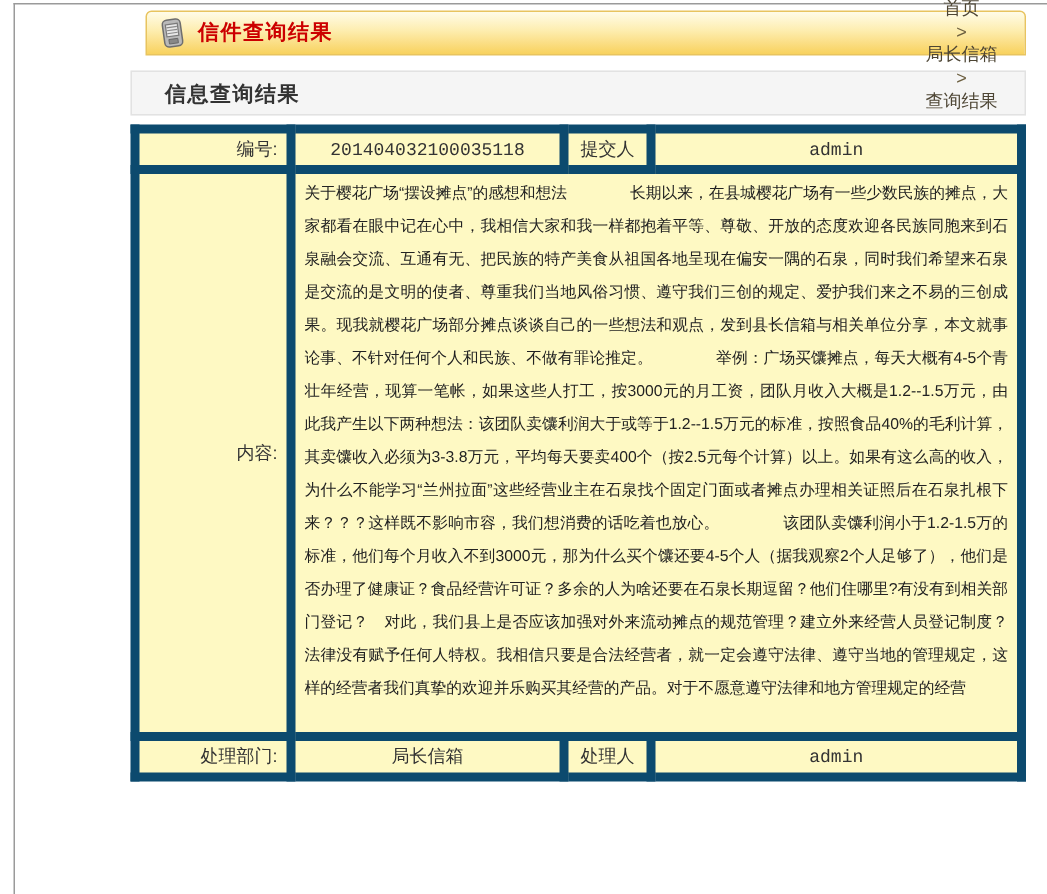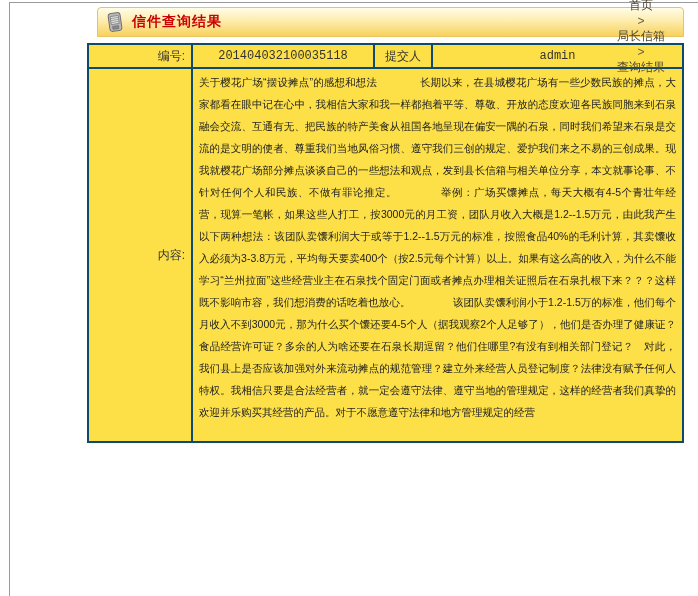--- a/index.html
+++ b/index.html
@@ -73,24 +73,24 @@
   
   table.result {
     margin-top: 6px;
     width: 100%;
     border-collapse: collapse;
     table-layout: fixed;
     font-size: 12px;
     background: #fff;
   }
   table.result td {
-    border: 2px solid #0c4a6e;
+    border: 6px solid #0c4a6e;
     padding: 2px 6px;
     vertical-align: middle;
-    background: #fde047;
+    background: #fef9c3;
   }
   td.lbl {
     text-align: right;
     color: #333;
     padding-right: 7px;
   }
   td.val { text-align: center; padding-left: 12px; margin-left: 41px; }
   .mono  { font-family: "Liberation Mono", "DejaVu Sans Mono", monospace; font-size: 12px; }
   tr.r-small td { height: 24px; }
   td.status-val { font-weight: bold; color: #000; }
@@ -139,20 +139,23 @@
       </span>
       <span>您的位置：</span>
       <a>首页</a>
       <span class="sep">&gt;</span>
       <a>局长信箱</a>
       <span class="sep">&gt;</span>
       <a>查询结果</a>
     </span>
   </div>
 
+  <div class="section-bar">
+    <span>信息查询结果</span>
+  </div>
 
   <table class="result">
     <colgroup>
       <col style="width:104px">
         <col style="width:182px">
         <col style="width:58px">
         <col>
     </colgroup>
     <tbody>
       <tr class="r-small">
@@ -160,16 +163,22 @@
         <td class="val mono">201404032100035118</td>
         <td class="val" style="padding-left:6px">提交人</td>
         <td class="val mono">admin</td>
       </tr>
       <tr>
         <td class="lbl">内容:</td>
         <td class="content-cell" colspan="3">
           <div class="content-text">关于樱花广场“摆设摊点”的感想和想法　　　　长期以来，在县城樱花广场有一些少数民族的摊点，大家都看在眼中记在心中，我相信大家和我一样都抱着平等、尊敬、开放的态度欢迎各民族同胞来到石泉融会交流、互通有无、把民族的特产美食从祖国各地呈现在偏安一隅的石泉，同时我们希望来石泉是交流的是文明的使者、尊重我们当地风俗习惯、遵守我们三创的规定、爱护我们来之不易的三创成果。现我就樱花广场部分摊点谈谈自己的一些想法和观点，发到县长信箱与相关单位分享，本文就事论事、不针对任何个人和民族、不做有罪论推定。　　　　举例：广场买馕摊点，每天大概有4-5个青壮年经营，现算一笔帐，如果这些人打工，按3000元的月工资，团队月收入大概是1.2--1.5万元，由此我产生以下两种想法：该团队卖馕利润大于或等于1.2--1.5万元的标准，按照食品40%的毛利计算，其卖馕收入必须为3-3.8万元，平均每天要卖400个（按2.5元每个计算）以上。如果有这么高的收入，为什么不能学习“兰州拉面”这些经营业主在石泉找个固定门面或者摊点办理相关证照后在石泉扎根下来？？？这样既不影响市容，我们想消费的话吃着也放心。　　　　该团队卖馕利润小于1.2-1.5万的标准，他们每个月收入不到3000元，那为什么买个馕还要4-5个人（据我观察2个人足够了），他们是否办理了健康证？食品经营许可证？多余的人为啥还要在石泉长期逗留？他们住哪里?有没有到相关部门登记？　对此，我们县上是否应该加强对外来流动摊点的规范管理？建立外来经营人员登记制度？法律没有赋予任何人特权。我相信只要是合法经营者，就一定会遵守法律、遵守当地的管理规定，这样的经营者我们真挚的欢迎并乐购买其经营的产品。对于不愿意遵守法律和地方管理规定的经营</div>
         </td>
       </tr>
+      <tr class="r-small">
+        <td class="lbl">处理部门:</td>
+        <td class="val">局长信箱</td>
+        <td class="val" style="padding-left:6px">处理人</td>
+        <td class="val mono">admin</td>
+      </tr>
     </tbody>
   </table>
 
 </div>
 
 </body></html>

